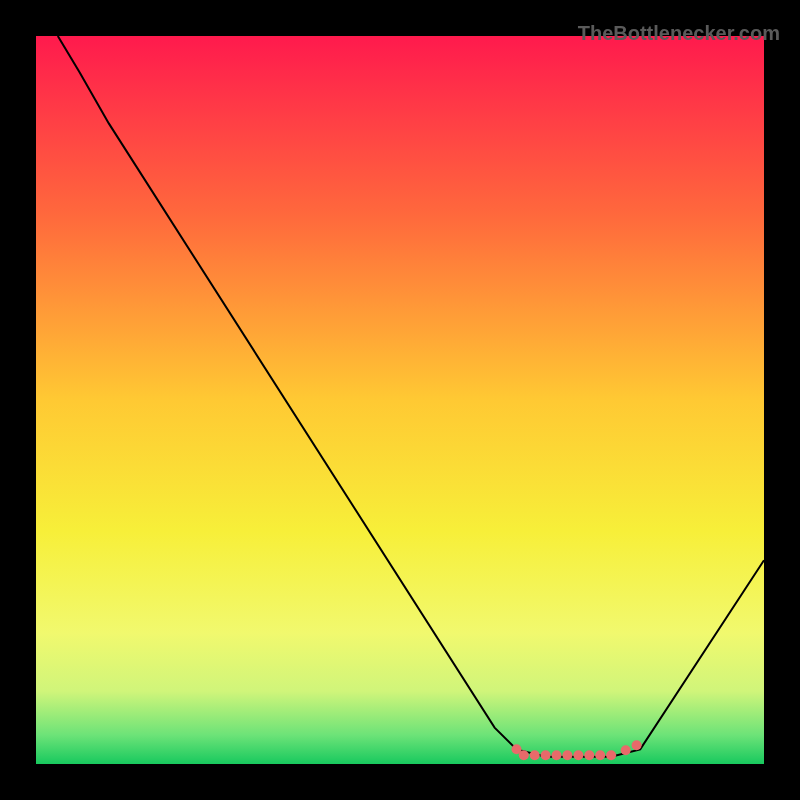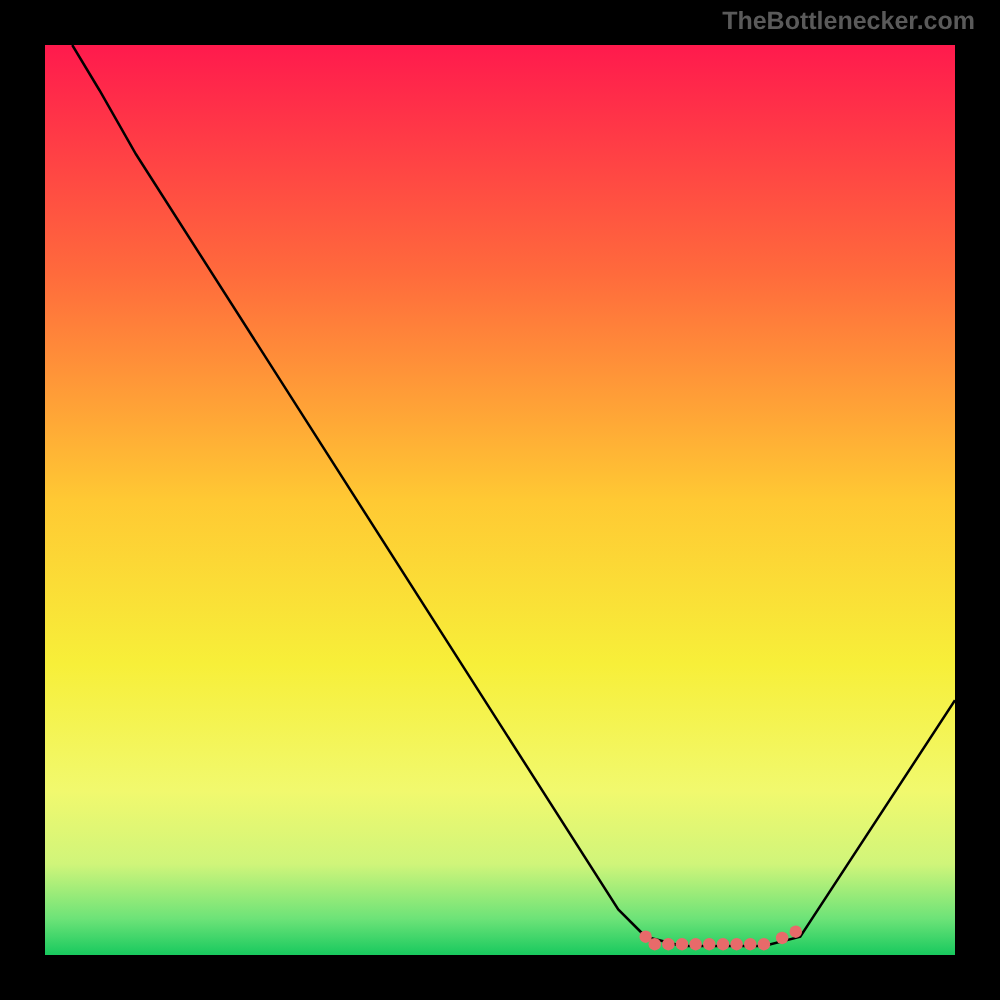--- a/index.html
+++ b/index.html
@@ -6,21 +6,21 @@
     margin: 0;
     padding: 0;
     background: #000;
     width: 800px;
     height: 800px;
     position: relative;
     font-family: Arial, sans-serif;
   }
   .watermark {
     position: absolute;
-    top: 6px;
+    top: 22px;
     right: 20px;
     color: #5a5a5a;
     font-size: 20px;
     font-weight: bold;
     z-index: 10;
   }
   .plot-area {
     position: absolute;
     left: 36px;
     top: 36px;

